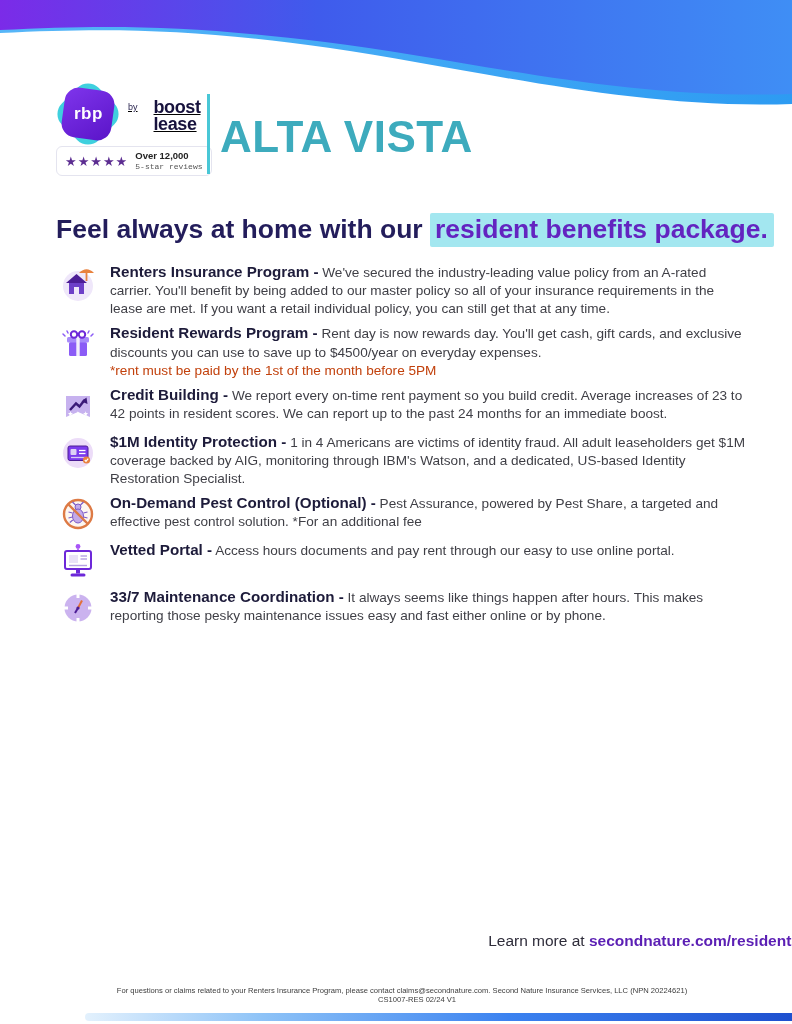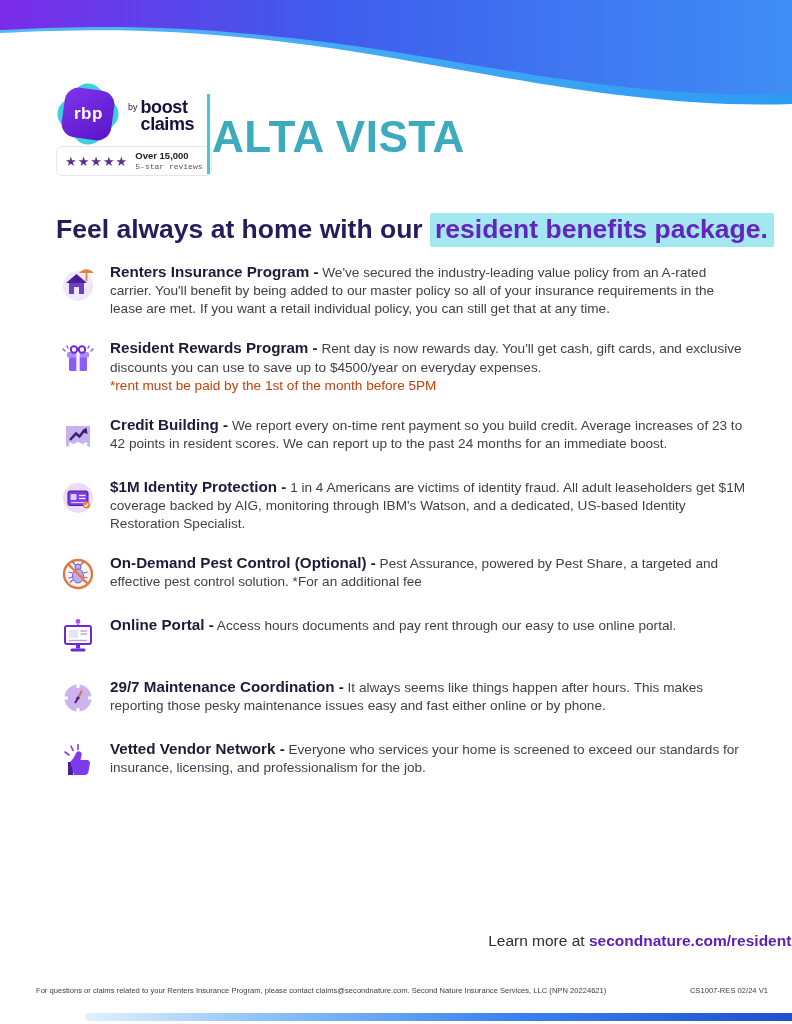--- a/index.html
+++ b/index.html
@@ -7,47 +7,47 @@
     position:relative;width:792px;height:1024px;background:#fff;overflow:hidden;
     font-family:"Liberation Sans",sans-serif;
   }
   .wave{position:absolute;top:0;left:0;width:792px;height:112px;}
   
   .logo-badge{position:absolute;left:62px;top:88px;width:52px;height:52px;}
   .badge-teal{position:absolute;inset:0;background:#3fd0de;border-radius:15px;transform:rotate(45deg);}
   .badge-purple{position:absolute;inset:1px;background:linear-gradient(140deg,#7f35ec,#5a14c8);
     border-radius:14px;transform:rotate(8deg);display:flex;align-items:center;justify-content:center;}
   .badge-purple span{transform:rotate(-8deg);color:#fff;font-weight:700;font-size:17px;letter-spacing:.5px;}
-  .logo-byname{position:absolute;left:128px;top:99px;display:flex;gap:3px;}
+  .logo-byname{position:absolute;left:128px;top:99px;display:flex;gap:16px;text-decoration:underline;}
   .logo-by{font-size:9px;color:#2a2550;margin-top:3px;}
   .logo-company{font-size:18px;font-weight:700;color:#17123d;line-height:.95;letter-spacing:-.4px;}
   .reviews-card{position:absolute;left:56px;top:146px;display:flex;align-items:center;gap:7px;
     border:1px solid #e4e4ef;border-radius:6px;background:#fff;padding:4px 8px;}
   .stars{color:#5c2d91;font-size:13px;letter-spacing:1px;line-height:1;}
   .reviews-count{font-size:9.5px;font-weight:700;color:#222;line-height:1.15;}
   .reviews-label{font-size:8px;color:#555;line-height:1.15;font-family:Liberation Mono, monospace;}
   .separator{position:absolute;left:207px;top:94px;width:3px;height:80px;background:#49c7d6;}
-  .property-name{position:absolute;left:212px;top:112px;font-size:44px;font-weight:800;
+  .property-name{position:absolute;left:220px;top:112px;font-size:44px;font-weight:800;
     color:#3dabbd;letter-spacing:.5px;white-space:nowrap;}
   
   .heading{position:absolute;left:56px;top:214px;width:706px;font-size:26.5px;white-space:nowrap;}
   .heading-prefix{color:#231d5b;font-weight:600;}
   .heading-highlight{color:#6324c0;font-weight:800;background:#a3e7f0;padding:1px 6px 3px 5px;border-radius:2px;}
   
-  .benefits{position:absolute;left:57px;top:262px;right:44px;display:flex;flex-direction:column;gap:20px;}
+  .benefits{position:absolute;left:57px;top:262px;right:44px;display:flex;flex-direction:column;gap:5px;}
   .benefit{display:flex;gap:11px;}
   .benefit-icon{width:42px;height:42px;flex:0 0 42px;}
   .benefit-body{font-size:13.6px;color:#3f3f46;line-height:1.33;}
   .benefit-title{font-size:15.2px;font-weight:700;color:#1d1b3a;}
   .benefit-note{font-size:13.6px;color:#c2410c;}
   
   .learn-more{position:absolute;top:932px;left:8px;width:100%;text-align:right;font-size:15.5px;color:#2e2c3a;}
   .learn-more .link{font-weight:700;color:#5b1fb4;}
   .page-footer{position:absolute;left:36px;right:24px;top:986px;display:flex;
-    justify-content:space-between;align-items:flex-start;font-size:7.6px;color:#3c3c3c;}
+    justify-content:space-between;align-items:center;font-size:7.6px;color:#3c3c3c;flex-direction:column;}
   .footer-code{margin-left:30px;white-space:nowrap;}
   .bottom-bar{position:absolute;left:85px;right:0;bottom:3px;height:8px;border-radius:5px 0 0 5px;
     background:linear-gradient(90deg,#e3f1fd 0%,#8ec3f7 25%,#3b82f0 60%,#1e50cf 100%);}
 </style>
 </head>
 <body>
 
 <div class="page">
 
   <svg class="wave" viewBox="0 0 792 112">
@@ -70,28 +70,28 @@
     <div class="badge-teal"></div>
     <div class="badge-purple">
       <span>rbp</span>
     </div>
   </div>
 
   <div class="logo-byname">
     <span class="logo-by">by</span>
     <div class="logo-company">
       <div>boost</div>
-      <div>claims</div>
+      <div>lease</div>
     </div>
   </div>
 
   <div class="reviews-card">
     <span class="stars">★★★★★</span>
     <div>
-      <div class="reviews-count">Over 15,000</div>
+      <div class="reviews-count">Over 12,000</div>
       <div class="reviews-label">5-star reviews</div>
     </div>
   </div>
 
   <div class="separator"></div>
 
   <div class="property-name">ALTA VISTA</div>
 
   <div class="heading">
     <span class="heading-prefix">Feel always at home with our </span><span class="heading-highlight">resident benefits package.</span>
@@ -181,55 +181,44 @@
         <line x1="21" y1="9" x2="21" y2="11" stroke="#a855f7" stroke-width="1.6"></line>
         <rect x="8" y="11" width="26" height="18" rx="2" fill="#fff" stroke="#6d28d9" stroke-width="2"></rect>
         <rect x="12" y="15" width="9" height="8" fill="#e9e2f7"></rect>
         <line x1="23.5" y1="16" x2="30" y2="16" stroke="#b5a1e3" stroke-width="1.4"></line>
         <line x1="23.5" y1="19" x2="30" y2="19" stroke="#b5a1e3" stroke-width="1.4"></line>
         <line x1="12" y1="25.5" x2="30" y2="25.5" stroke="#b5a1e3" stroke-width="1.4"></line>
         <rect x="19" y="29" width="4" height="4.5" fill="#6d28d9"></rect>
         <rect x="13.5" y="33.5" width="15" height="3" rx="1.5" fill="#6d28d9"></rect>
       </svg>
       <div class="benefit-body">
-        <span class="benefit-title">Online Portal -</span>
+        <span class="benefit-title">Vetted Portal -</span>
         <span>Access hours documents and pay rent through our easy to use online portal.</span>
       </div>
     </div>
 
     <div class="benefit">
       <svg class="benefit-icon" viewBox="0 0 42 42">
         <circle cx="21" cy="21" r="13.5" fill="#cbb3ef"></circle>
         <g stroke="#fff" stroke-width="3">
           <line x1="21" y1="6" x2="21" y2="11"></line>
             <line x1="21" y1="31" x2="21" y2="36"></line>
           <line x1="6" y1="21" x2="11" y2="21"></line>
             <line x1="31" y1="21" x2="36" y2="21"></line>
         </g>
         <line x1="21" y1="21" x2="25" y2="13.5" stroke="#e2703a" stroke-width="2"></line>
         <line x1="21" y1="21" x2="18" y2="26" stroke="#4c1d95" stroke-width="2"></line>
         <circle cx="21" cy="21" r="1.6" fill="#4c1d95"></circle>
       </svg>
       <div class="benefit-body">
-        <span class="benefit-title">29/7 Maintenance Coordination -</span>
+        <span class="benefit-title">33/7 Maintenance Coordination -</span>
         <span>It always seems like things happen after hours. This makes reporting those pesky maintenance issues easy and fast either online or by phone.</span>
       </div>
     </div>
 
-    <div class="benefit">
-      <svg class="benefit-icon" viewBox="0 0 42 42">
-        <path d="M8 13 l4 3 M14 7 l2 4.5 M21 5.5 l0 5" stroke="#7c3aed" stroke-width="1.6" stroke-linecap="round"></path>
-        <rect x="11" y="23" width="5" height="13" fill="#4c1d95"></rect>
-        <path d="M17 36 h10.5 a4 4 0 0 0 4 -3.4 l1.4 -8 a3 3 0 0 0 -3 -3.6 h-6.4 l1.1 -5 a3 3 0 0 0 -5.6 -2 c-1 2.6 -2.2 5.2 -4.5 7.4 l-1.5 1.4 z" fill="#7c3aed"></path>
-      </svg>
-      <div class="benefit-body">
-        <span class="benefit-title">Vetted Vendor Network -</span>
-        <span>Everyone who services your home is screened to exceed our standards for insurance, licensing, and professionalism for the job.</span>
-      </div>
-    </div>
 
   </div>
 
   <div class="learn-more">
     <span>Learn more at </span><span class="link">secondnature.com/residents</span>
   </div>
 
   <div class="page-footer">
     <span>For questions or claims related to your Renters Insurance Program, please contact claims@secondnature.com. Second Nature Insurance Services, LLC (NPN 20224621)</span>
     <span class="footer-code">CS1007-RES 02/24 V1</span>

